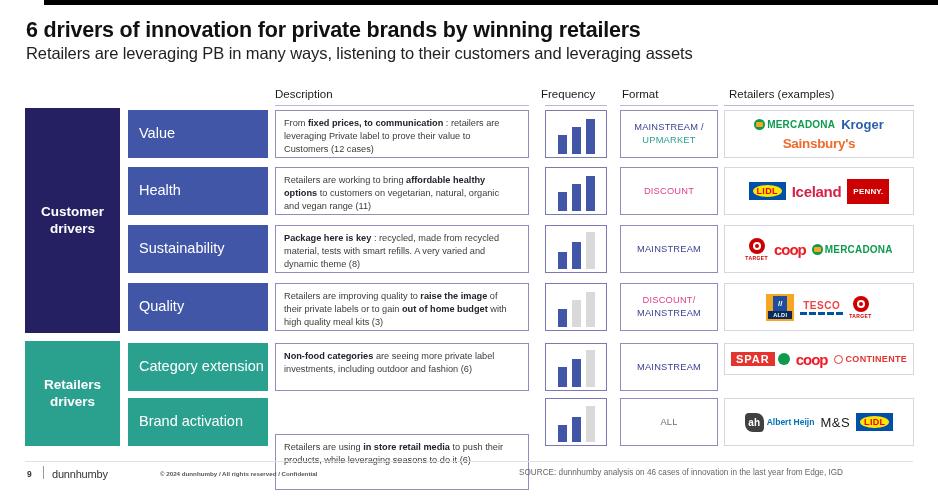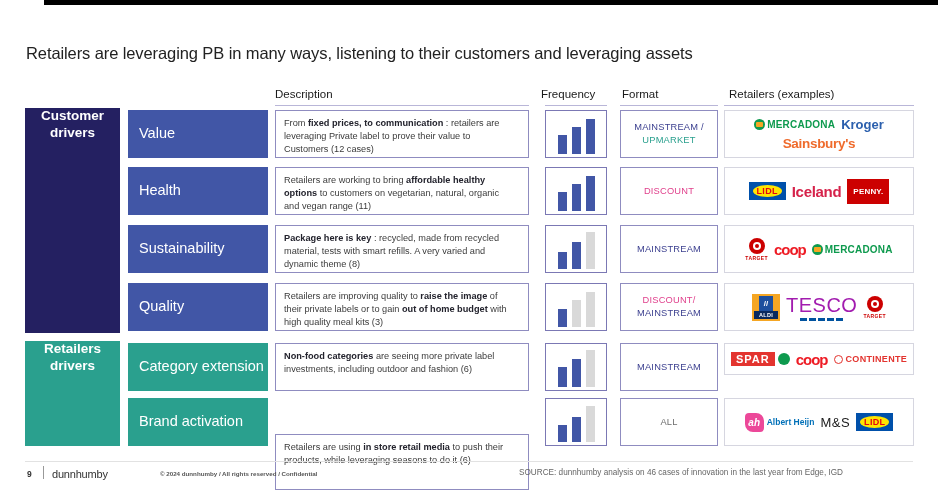--- a/index.html
+++ b/index.html
@@ -30,21 +30,21 @@
   .colhead.description { left:275px; top:88px; }
   .colhead.frequency   { left:541px; top:88px; }
   .colhead.format      { left:622px; top:88px; }
   .colhead.retailers   { left:729px; top:88px; }
 
   .headrule { position:absolute; top:105px; height:1px; background:#b9b6d8; }
 
   
   .group {
     position:absolute; left:25px; width:95px;
-    display:flex; justify-content:center;
+    display:flex; align-items:center; justify-content:center;
     color:#fff; font-size:13.5px; font-weight:bold; text-align:center; line-height:1.25;
   }
   .group.customer { top:108px; height:225px; background:#242061; }
   .group.retailer { top:341px; height:105px; background:#2aa08e; }
 
   .driver {
     position:absolute; left:128px; width:140px;
     display:flex; align-items:center;
     padding-left:11px;
     color:#ffffff; font-size:14.5px; line-height:1.2;
@@ -110,51 +110,52 @@
            position:absolute; z-index:2; }
   .target-txt { color:#cc0000; font-size:5px; font-weight:bold; letter-spacing:0.4px; margin-top:1px; }
   .coop { color:#ee1c25; font-weight:bold; font-size:15px; letter-spacing:-1px; }
   .aldi-box { background:#f5a623; padding:2px; display:flex; flex-direction:column;
               align-items:center; }
   .aldi-inner { background:#1d4f9e; color:#fff; font-size:8px; font-weight:bold;
               padding:3px 5px; }
   .aldi-txt { background:#0a2a5e; color:#fff; font-size:5.5px; font-weight:bold;
               padding:1px 5px; letter-spacing:0.3px; }
   .tesco-wrap { display:flex; flex-direction:column; align-items:center; }
-  .tesco { color:#a21caf; font-weight:normal; font-size:20px; letter-spacing:0.5px; }
+  .tesco { color:#ef4444; font-weight:bold; font-size:10px; letter-spacing:0.5px; }
   .tesco-bars { display:flex; gap:2px; margin-top:1px; }
   .tesco-bars i { display:block; width:7px; height:3px; background:#00539f; }
   .spar { background:#e3342f; color:#fff; font-weight:bold; font-size:11px;
           padding:1px 5px; letter-spacing:1px; }
   .spar-tree { width:12px; height:12px; border-radius:50%; background:#0e9a4e;
           margin-left:3px; }
   .continente { color:#e3342f; font-weight:bold; font-size:9px; letter-spacing:0.3px; }
   .cont-mark { display:inline-block; width:9px; height:9px; border-radius:50%;
           border:1.5px solid #e3342f; margin-right:3px; }
-  .ah-mark { width:19px; height:19px; background:#ec4899; border-radius:4px 8px 4px 8px;
+  .ah-mark { width:19px; height:19px; background:#404040; border-radius:4px 8px 4px 8px;
           display:flex; align-items:center; justify-content:center;
-          color:#fff; font-size:10px; font-weight:bold;font-style:italic; }
+          color:#fff; font-size:10px; font-weight:bold; }
   .ah-txt { color:#0070b8; font-weight:bold; font-size:8.5px; margin-left:3px; }
   .ms { color:#1a1a1a; font-size:13px; letter-spacing:0.5px; }
 
   
   .footer-rule { position:absolute; left:25px; top:461px; width:888px; height:1px; background:#e2e2e2; }
   .pagenum { position:absolute; left:27px; top:469px; font-size:8.5px; color:#333; font-weight:bold; }
   .pipe { position:absolute; left:43px; top:466px; width:1px; height:13px; background:#999; }
   .brand { position:absolute; left:52px; top:468px; font-size:11px; color:#333; letter-spacing:-0.2px; }
   .copyright { position:absolute; left:160px; top:470px; font-size:6.2px; color:#555; font-weight:bold; }
   .source { position:absolute; left:519px; top:468px; font-size:8.2px; color:#666; white-space:nowrap; }
 </style>
 </head>
 <body>
 
 <div id="slide">
 
   <div class="top-rule"></div>
 
+  <div class="title">6 drivers of innovation for private brands by winning retailers</div>
   <div class="subtitle">Retailers are leveraging PB in many ways, listening to their customers and leveraging assets</div>
 
   <div class="colhead driver">Driver</div>
   <div class="colhead description">Description</div>
   <div class="colhead frequency">Frequency</div>
   <div class="colhead format">Format</div>
   <div class="colhead retailers">Retailers (examples)</div>
 
   <div class="headrule" style="left:275px; width:254px;"></div>
   <div class="headrule" style="left:545px; width:62px;"></div>

